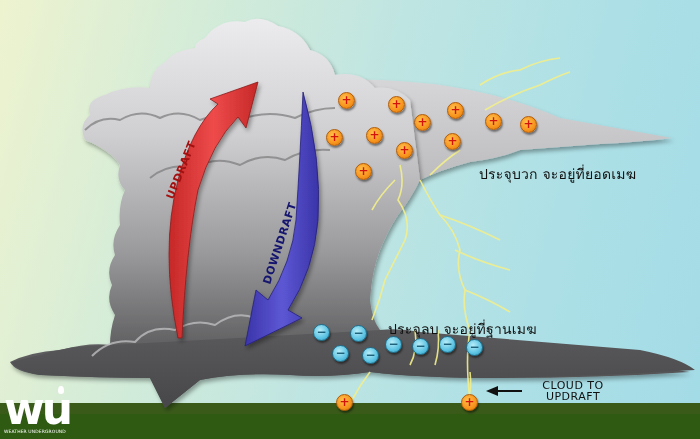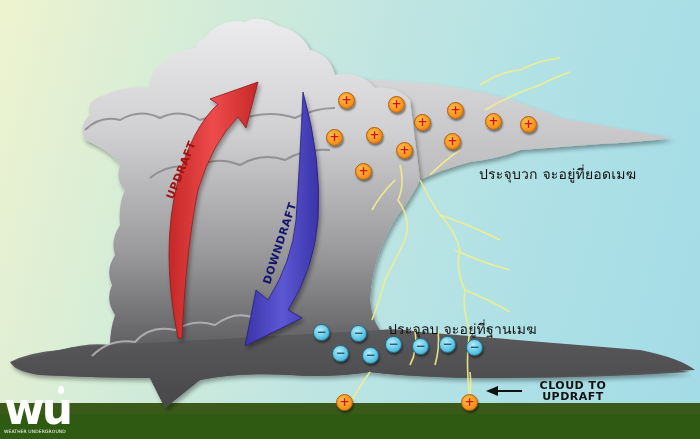--- a/index.html
+++ b/index.html
@@ -10,21 +10,21 @@
       background: linear-gradient(105deg, #eef3cf 0%, #d4ecd8 25%, #bfe5e2 50%, #ade0e6 75%, #a3dbe6 100%);
     }
     .ground { position: absolute; left: 0; top: 403px; width: 700px; height: 36px; background: #2f5a12; }
     .ground-band { position: absolute; left: 0; top: 403px; width: 700px; height: 11px; background: #3a5a1a; }
     svg.diagram { position: absolute; left: 0; top: 0; }
     .label-th {
       position: absolute; font-family: "DejaVu Sans", sans-serif; font-size: 14px;
       color: #111; white-space: nowrap; letter-spacing: 0.2px;
     }
     .cg-label {
-      position: absolute; font-family: "DejaVu Sans", sans-serif; font-weight: bold;
+      position: absolute; font-family: "DejaVu Sans", sans-serif; font-weight: normal;
       font-size: 11px; line-height: 11px; color: #111; text-align: center; letter-spacing: 0.5px;
     }
     .logo { position: absolute; left: 2px; top: 386px; width: 80px; height: 52px; }
     .logo-mark {
       position: absolute; left: 2px; top: 6px; font-family: "DejaVu Sans", sans-serif;
       font-weight: bold; font-size: 44px; line-height: 34px; color: #ffffff; letter-spacing: -3px;
     }
     .logo-drop {
       position: absolute; left: 56px; top: 0px; width: 6px; height: 8px; background: #fff;
       border-radius: 50% 50% 50% 50% / 70% 70% 40% 40%;

